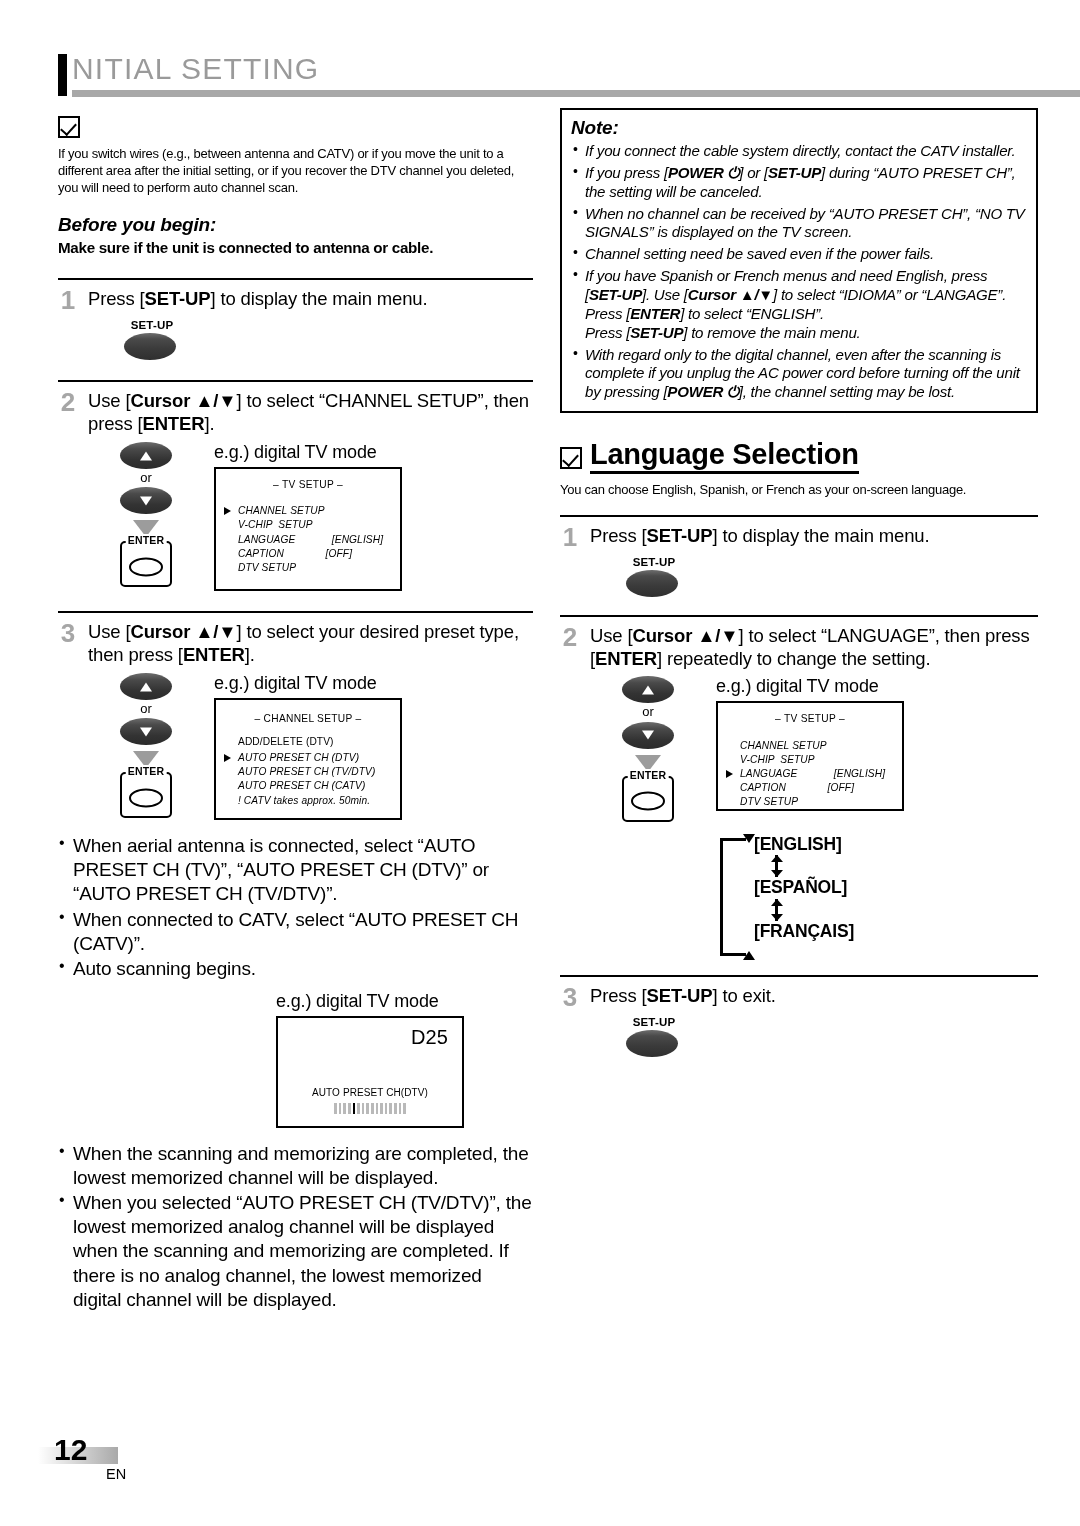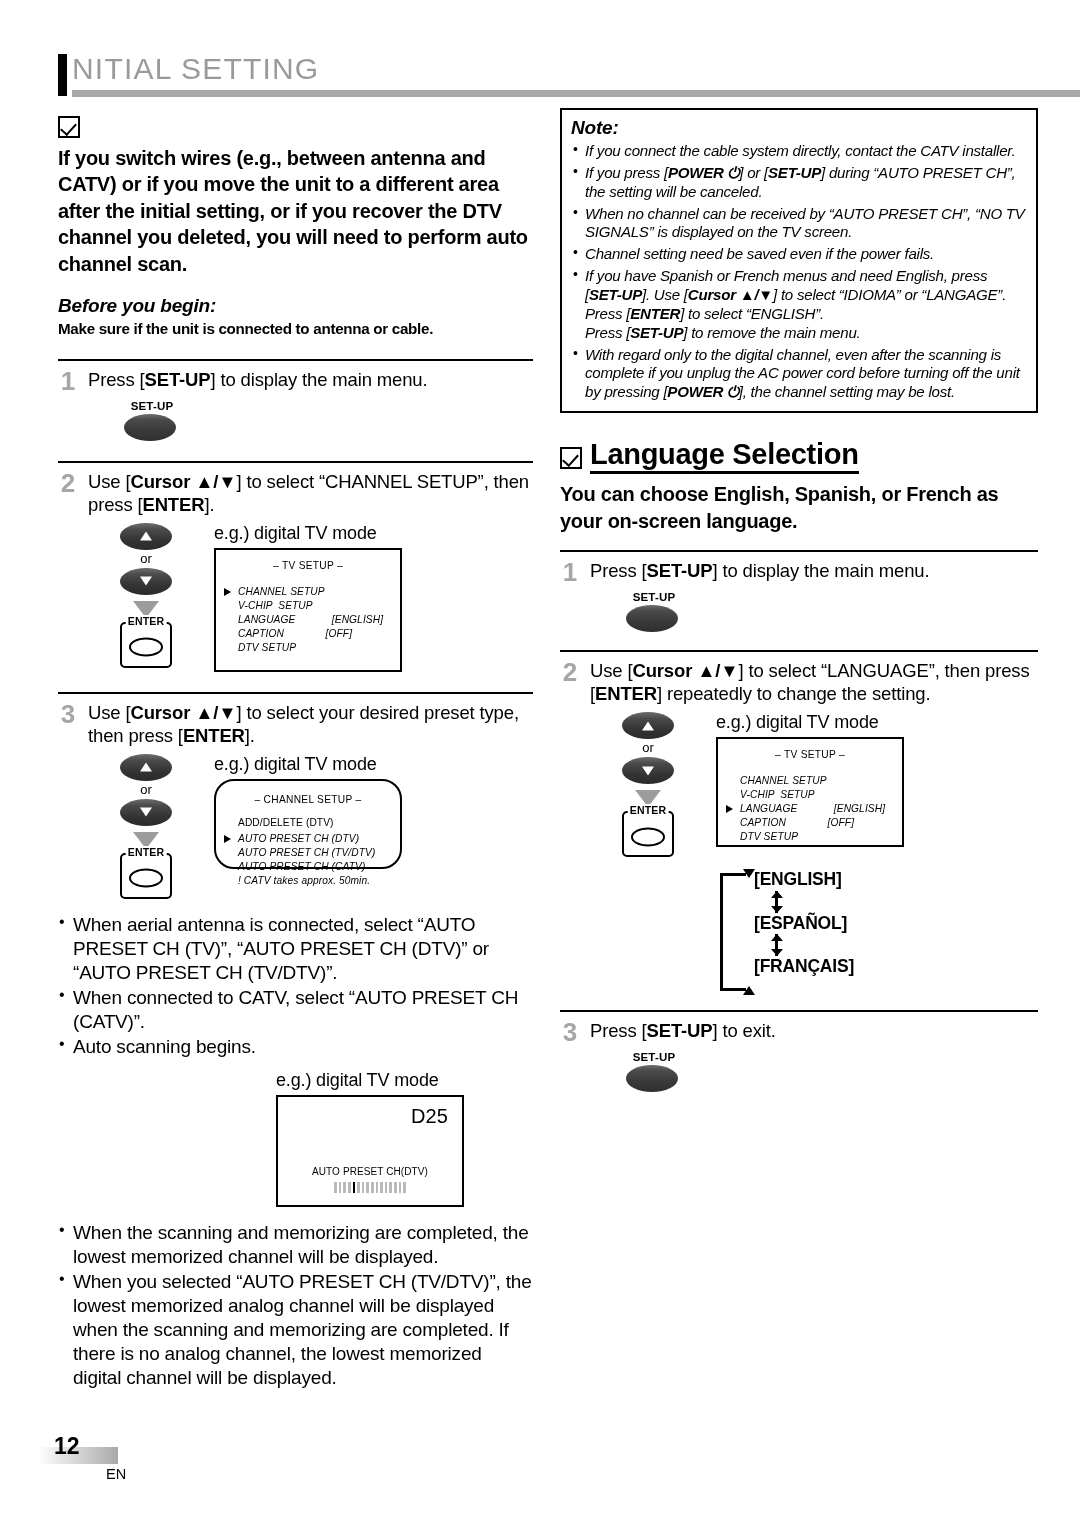--- a/index.html
+++ b/index.html
@@ -47,21 +47,21 @@
   .chk::after {
     content: ""; position: absolute; left: 4px; top: 2px;
     width: 7px; height: 13px; border: solid #000;
     border-width: 0 2.6px 2.6px 0; transform: rotate(42deg);
   }
   .sec-title {
     font-size: 29px; font-weight: 700; letter-spacing: -0.3px;
     border-bottom: 3px solid #000; padding-bottom: 1px; line-height: 1.08;
   }
   .sec-body {
-    font-size: 20px; font-weight: 700; line-height: 1.32;
+    font-size: 13px; font-weight: 400; line-height: 1.32;
     letter-spacing: -0.25px; margin-top: 7px;
   }
   .sub-italic {
     font-size: 19px; font-weight: 700; font-style: italic;
     margin-top: 18px; letter-spacing: -0.2px;
   }
   .sub-note {
     font-size: 15.2px; font-weight: 700; letter-spacing: -0.3px; margin-top: 3px;
   }
 
@@ -205,21 +205,21 @@
   }
 
   
   .footer { position: absolute; left: 38px; bottom: 44px; width: 200px; }
   .foot-band {
     position: relative; width: 80px; height: 17px;
     background: linear-gradient(90deg, #ffffff 0%, #d9d9d9 45%, #a9a9a9 100%);
   }
   .foot-num {
     position: absolute; left: 16px; top: -14px;
-    font-size: 23px; font-weight: 700;
+    font-size: 30px; font-weight: 700;
   }
   .foot-en { margin-left: 68px; margin-top: 2px; font-size: 14.5px; }
 
   .row { display: flex; }
 </style>
 </head>
 <body>
 
 <div class="page">
 
@@ -303,21 +303,21 @@
               <span class="tri"></span>
             </div>
           <div class="big-arrow"></div>
           <div class="enter-box">
             <span class="enter-lbl">ENTER</span>
             <span class="enter-oval"></span>
           </div>
         </div>
         <div style="margin-left:32px;">
           <div class="eg-label">e.g.) digital TV mode</div>
-          <div class="tv-box" style="width:188px;height:90px;border-radius:20px;">
+          <div class="tv-box" style="width:188px;height:122px;">
             <div class="tv-title" style="margin-top:12px;">– CHANNEL SETUP –</div>
             <div style="margin:9px 0 0 22px;">ADD/DELETE (DTV)</div>
             <div class="tv-list" id="acs-chsetup-rows" style="margin-top:2px;">
                 <div class="tv-row"><span class="caret"></span><span>AUTO PRESET CH (DTV)</span></div>
                 <div class="tv-row"><span>AUTO PRESET CH (TV/DTV)</span></div>
                 <div class="tv-row"><span>AUTO PRESET CH (CATV)</span></div>
                 <div class="tv-row"><span>! CATV takes approx. 50min.</span></div>
               </div>
           </div>
         </div>

